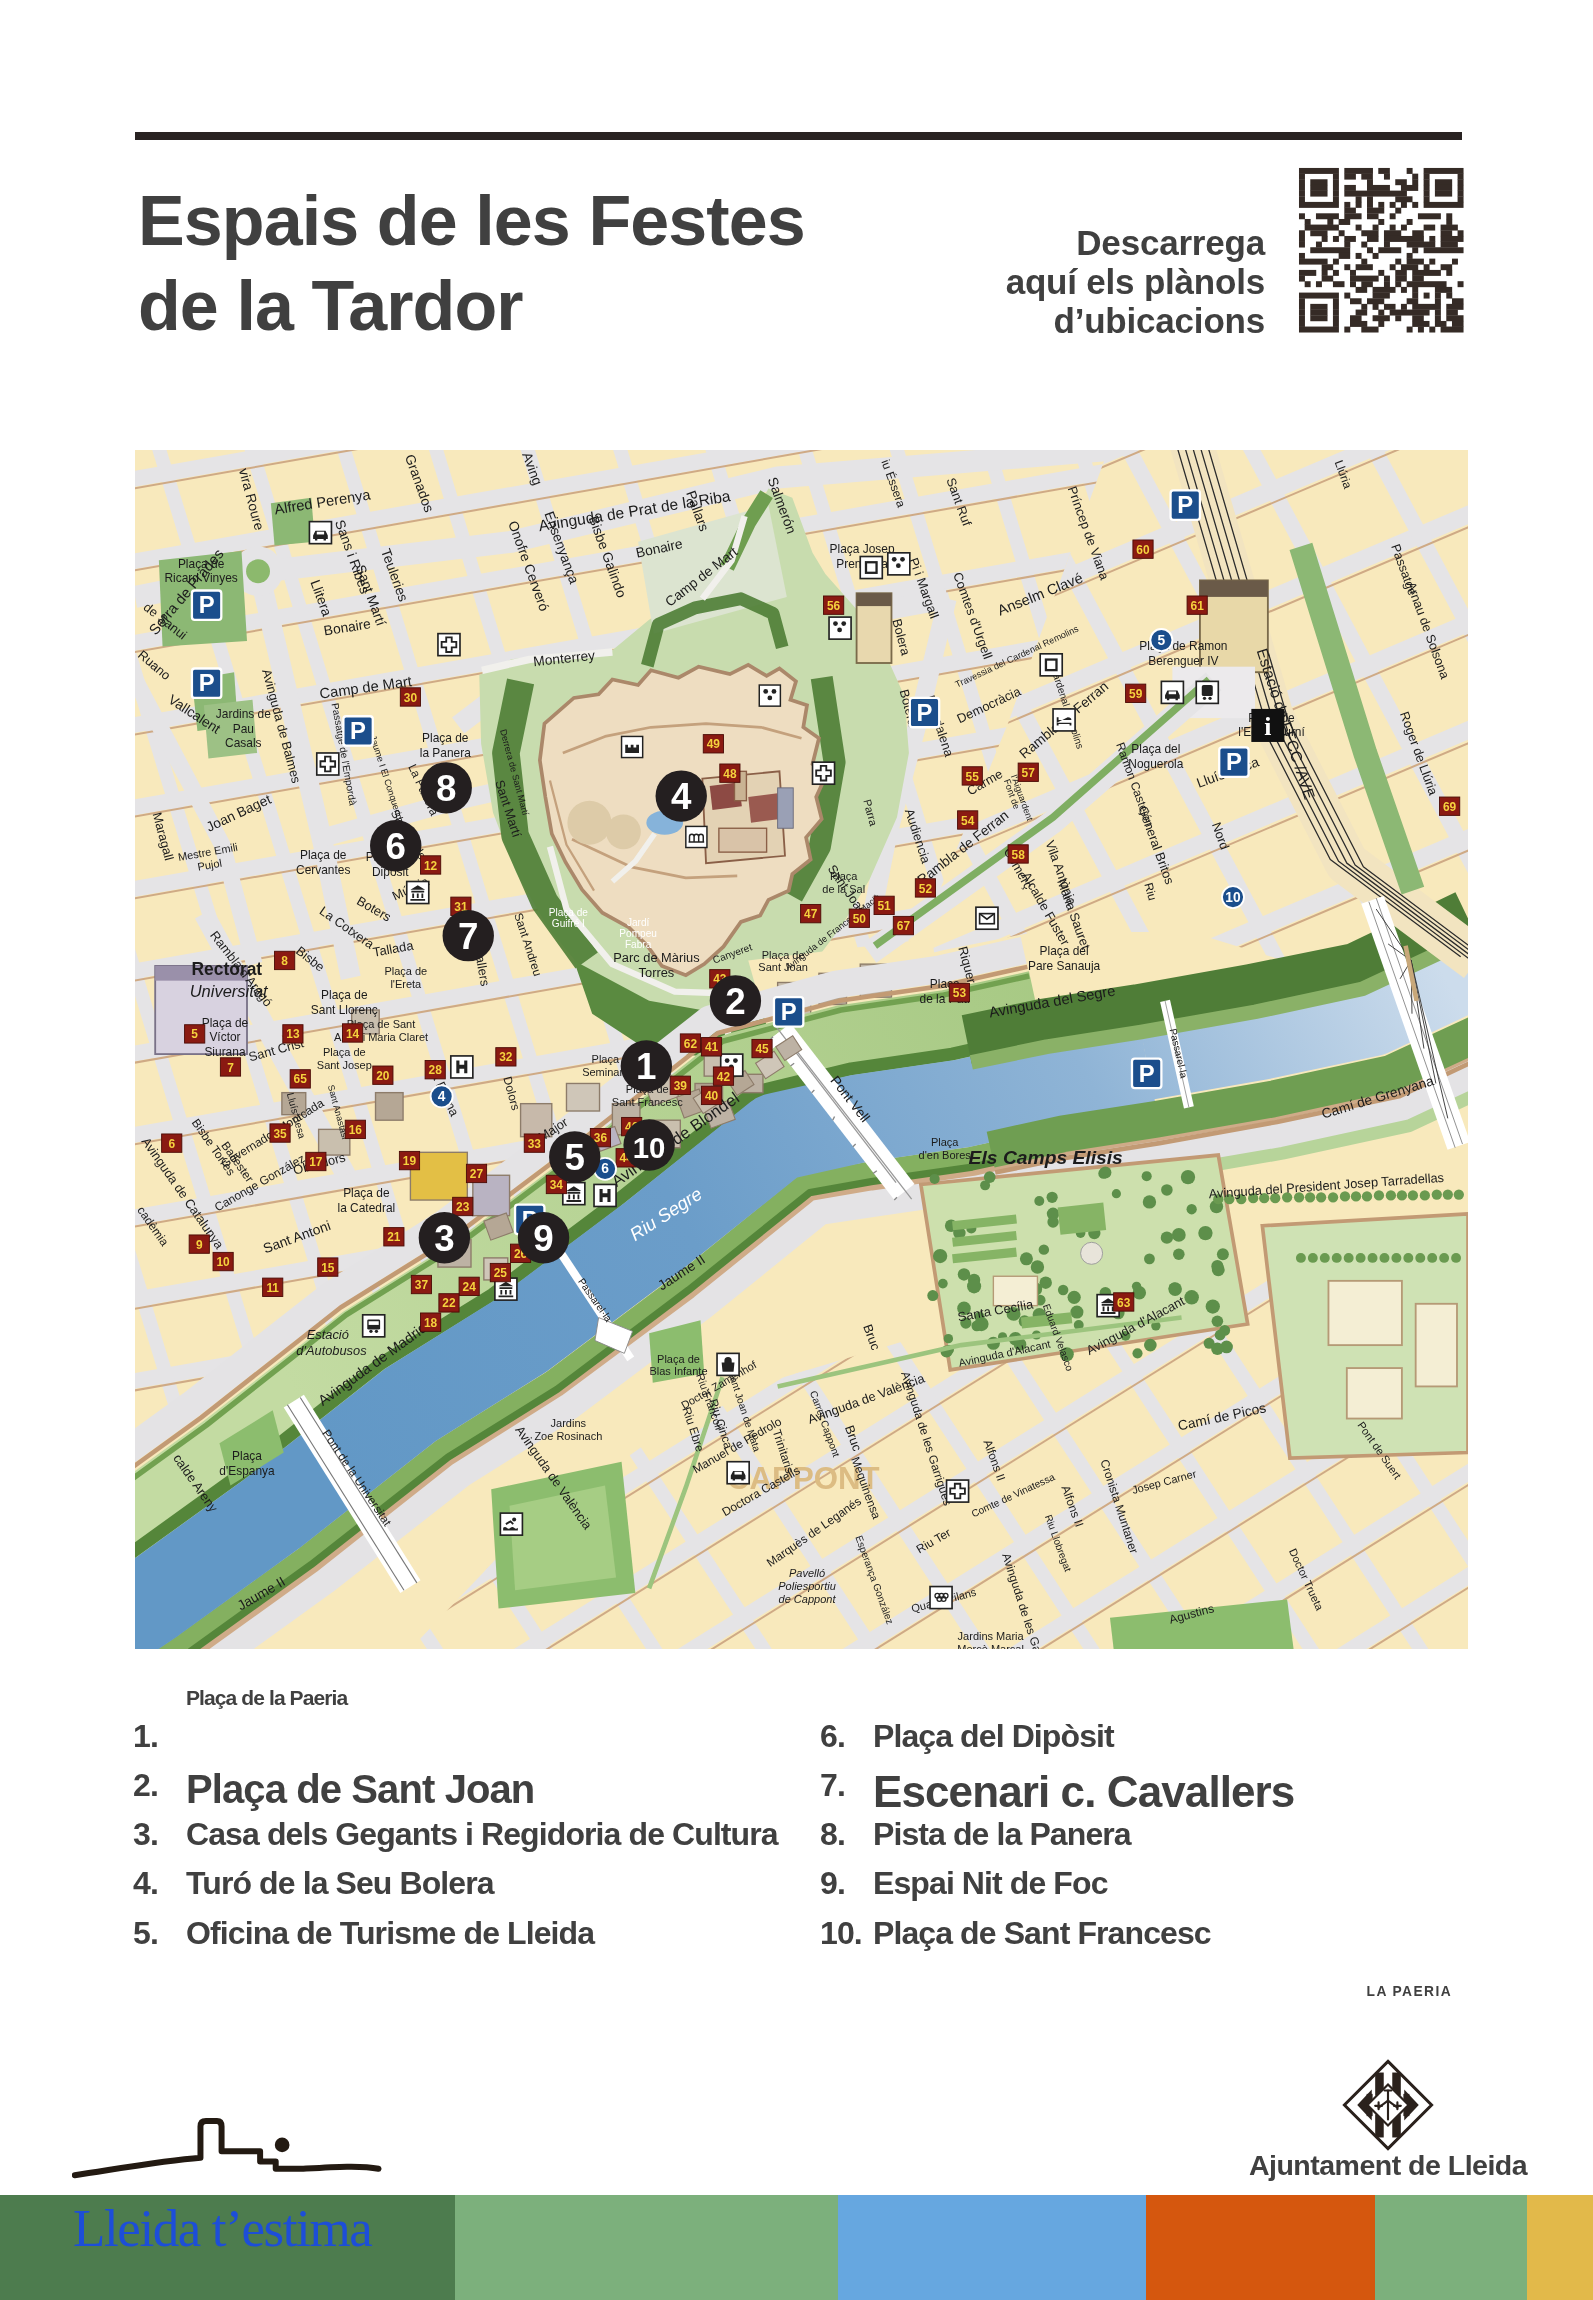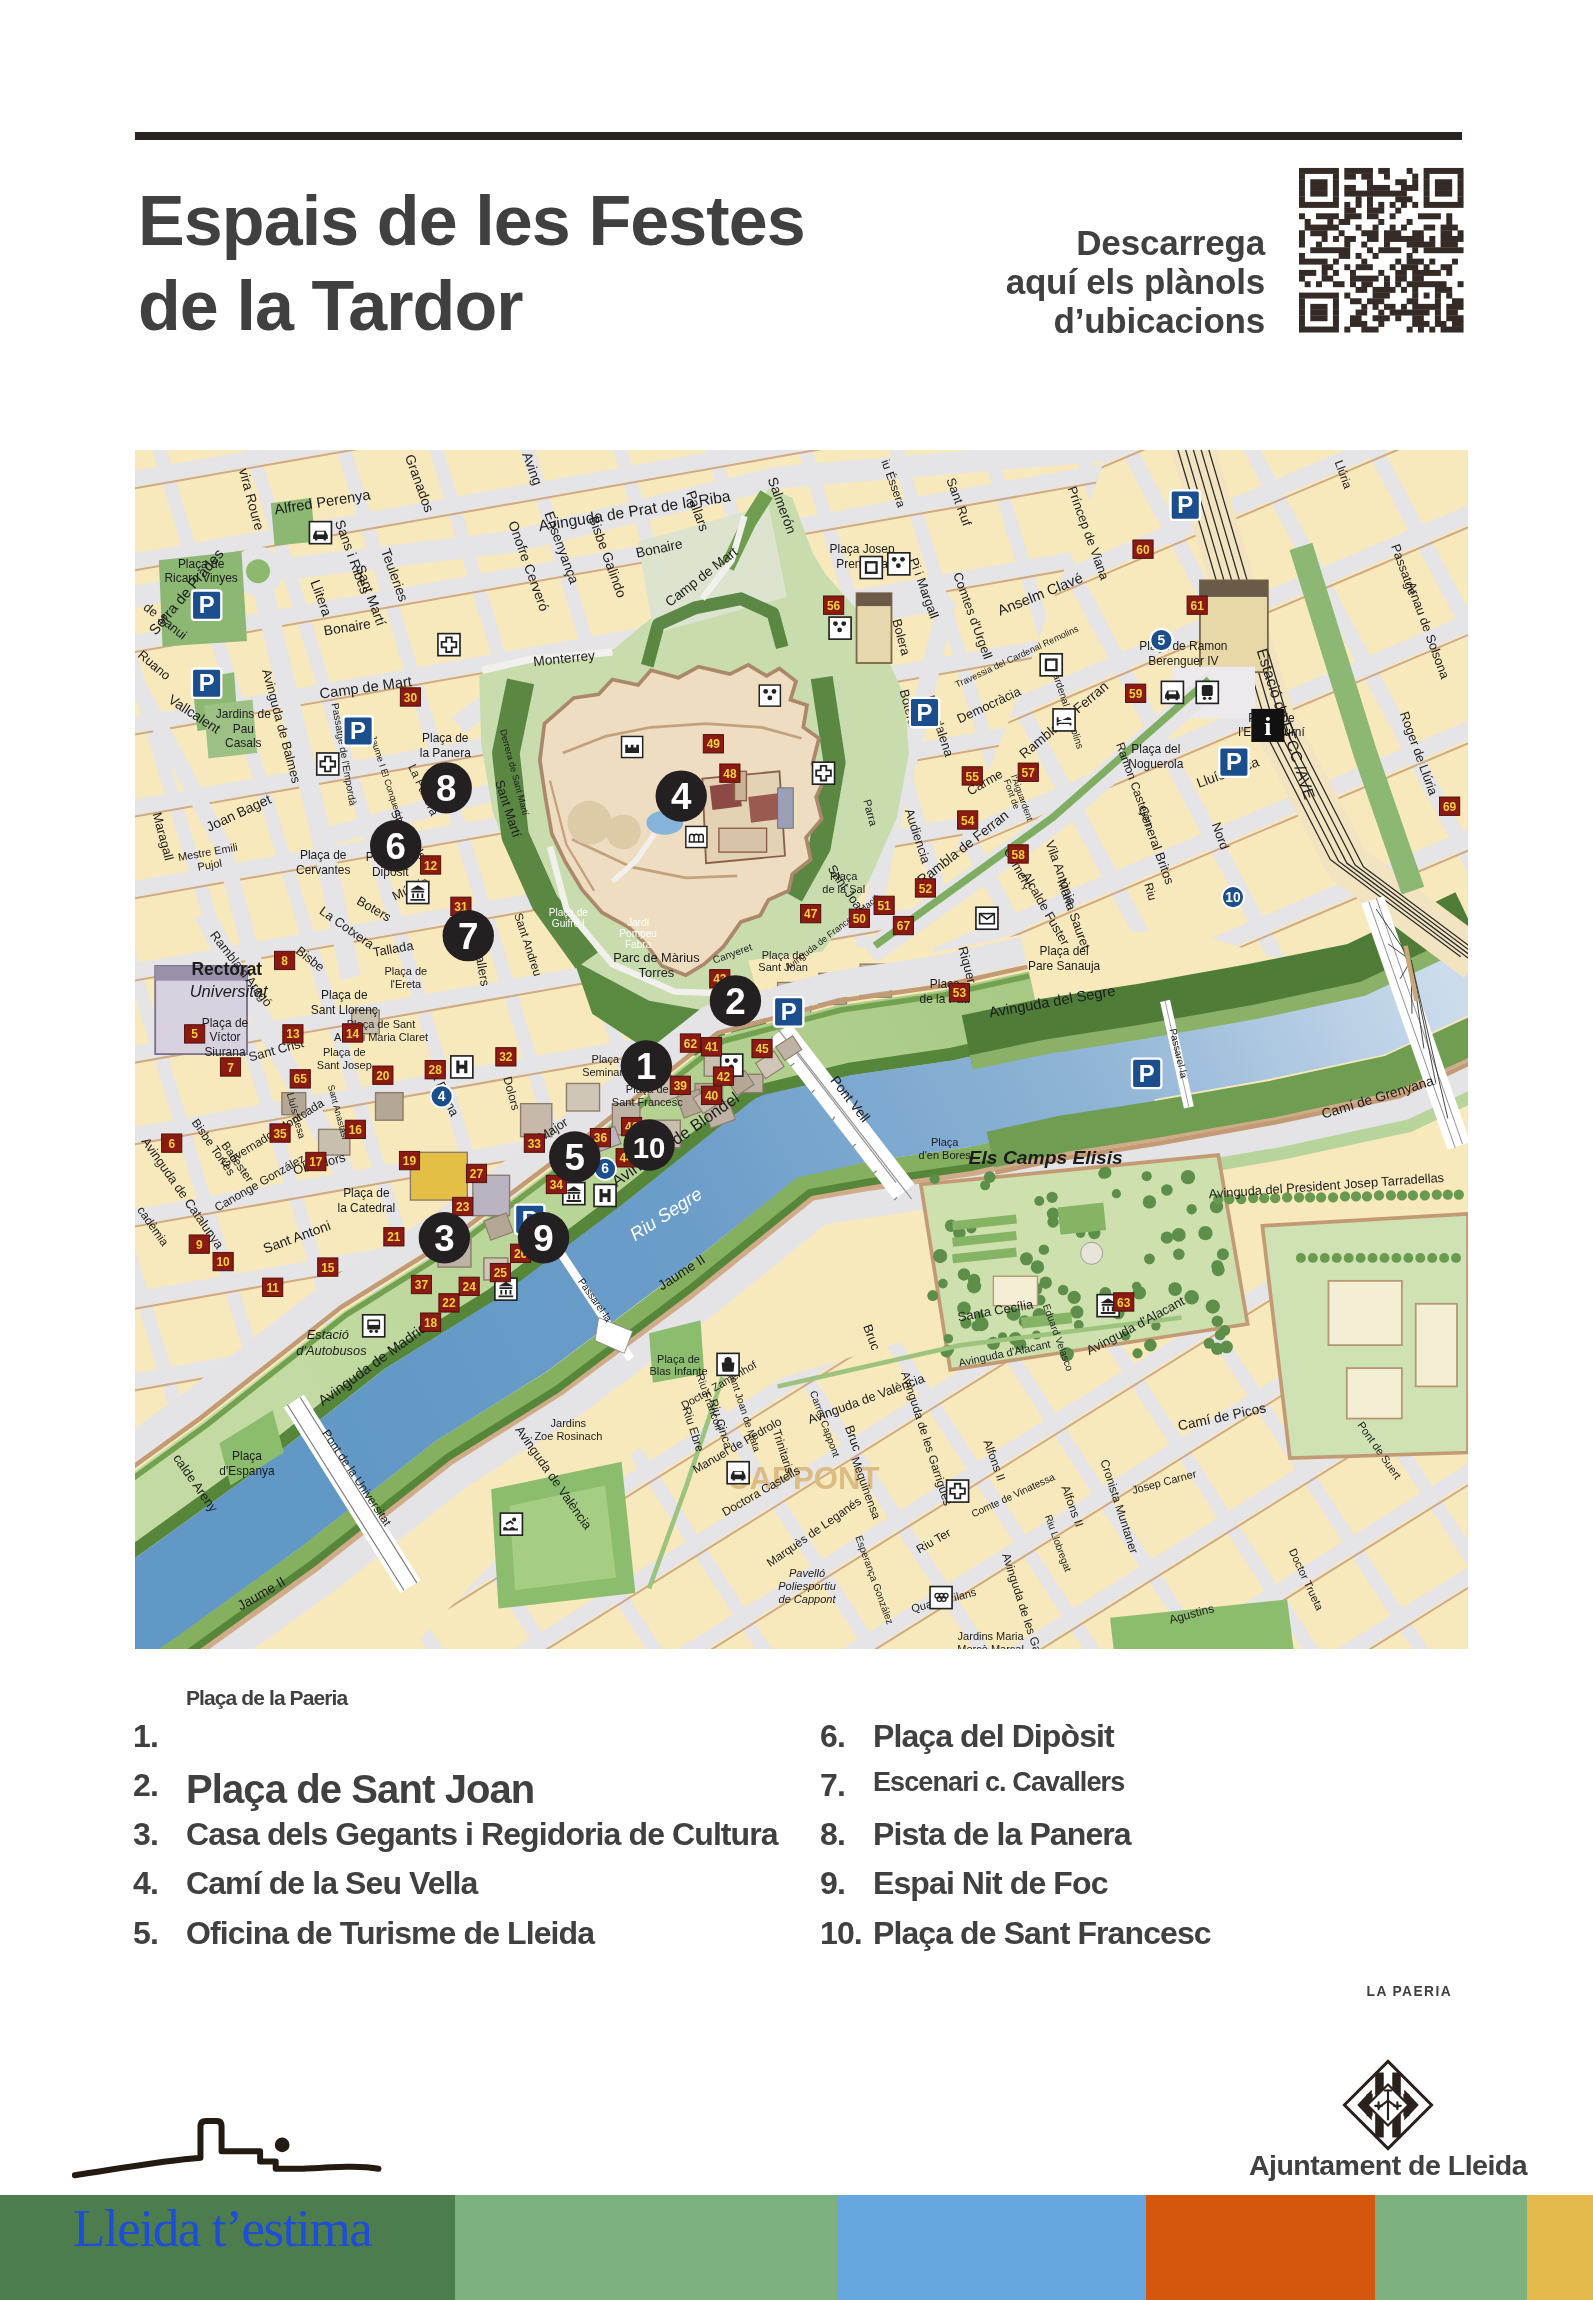--- a/index.html
+++ b/index.html
@@ -1535,27 +1535,27 @@
       <text x="560" y="771" font-size="32" font-weight="bold" fill="#fff" text-anchor="middle">10</text>
 </g>
   </svg>
 <div class="abs dark" style="left:133px;top:1718px;font-size:32px;font-weight:bold;letter-spacing:-0.9px;white-space:nowrap">1.</div>
 <div class="abs dark" style="left:186px;top:1686px;font-size:21px;font-weight:bold;letter-spacing:-0.9px;white-space:nowrap">Plaça de la Paeria</div>
 <div class="abs dark" style="left:133px;top:1767px;font-size:32px;font-weight:bold;letter-spacing:-0.9px;white-space:nowrap">2.</div>
 <div class="abs dark" style="left:186px;top:1767px;font-size:40px;font-weight:bold;letter-spacing:-0.9px;white-space:nowrap">Plaça de Sant Joan</div>
 <div class="abs dark" style="left:133px;top:1816px;font-size:32px;font-weight:bold;letter-spacing:-0.9px;white-space:nowrap">3.</div>
 <div class="abs dark" style="left:186px;top:1816px;font-size:32px;font-weight:bold;letter-spacing:-0.9px;white-space:nowrap">Casa dels Gegants i Regidoria de Cultura</div>
 <div class="abs dark" style="left:133px;top:1865px;font-size:32px;font-weight:bold;letter-spacing:-0.9px;white-space:nowrap">4.</div>
-<div class="abs dark" style="left:186px;top:1865px;font-size:32px;font-weight:bold;letter-spacing:-0.9px;white-space:nowrap">Camí de la Seu Vella</div>
+<div class="abs dark" style="left:186px;top:1865px;font-size:32px;font-weight:bold;letter-spacing:-0.9px;white-space:nowrap">Turó de la Seu Bolera</div>
 <div class="abs dark" style="left:133px;top:1915px;font-size:32px;font-weight:bold;letter-spacing:-0.9px;white-space:nowrap">5.</div>
 <div class="abs dark" style="left:186px;top:1915px;font-size:32px;font-weight:bold;letter-spacing:-0.9px;white-space:nowrap">Oficina de Turisme de Lleida</div>
 <div class="abs dark" style="left:820px;top:1718px;font-size:32px;font-weight:bold;letter-spacing:-0.9px;white-space:nowrap">6.</div>
 <div class="abs dark" style="left:873px;top:1718px;font-size:32px;font-weight:bold;letter-spacing:-0.9px;white-space:nowrap">Plaça del Dipòsit</div>
 <div class="abs dark" style="left:820px;top:1767px;font-size:32px;font-weight:bold;letter-spacing:-0.9px;white-space:nowrap">7.</div>
-<div class="abs dark" style="left:873px;top:1767px;font-size:27px;font-weight:bold;letter-spacing:-0.9px;white-space:nowrap">Escenari c. Cavallers</div>
+<div class="abs dark" style="left:873px;top:1767px;font-size:44px;font-weight:bold;letter-spacing:-0.9px;white-space:nowrap">Escenari c. Cavallers</div>
 <div class="abs dark" style="left:820px;top:1816px;font-size:32px;font-weight:bold;letter-spacing:-0.9px;white-space:nowrap">8.</div>
 <div class="abs dark" style="left:873px;top:1816px;font-size:32px;font-weight:bold;letter-spacing:-0.9px;white-space:nowrap">Pista de la Panera</div>
 <div class="abs dark" style="left:820px;top:1865px;font-size:32px;font-weight:bold;letter-spacing:-0.9px;white-space:nowrap">9.</div>
 <div class="abs dark" style="left:873px;top:1865px;font-size:32px;font-weight:bold;letter-spacing:-0.9px;white-space:nowrap">Espai Nit de Foc</div>
 <div class="abs dark" style="left:820px;top:1915px;font-size:32px;font-weight:bold;letter-spacing:-0.9px;white-space:nowrap">10.</div>
 <div class="abs dark" style="left:873px;top:1915px;font-size:32px;font-weight:bold;letter-spacing:-0.9px;white-space:nowrap">Plaça de Sant Francesc</div>
 <svg class="abs" style="left:72px;top:2108px" width="312" height="72" viewBox="0 0 340 78">
 <path d="M3,73 C50,66 100,57 140,54 L140,20 Q140,14 146,14 L158,14 Q163,14 163,20 L163,47 L205,47 L205,58 L222,58 L222,66 L252,66 C285,64 315,62 334,66" fill="none" stroke="#231a12" stroke-width="6.5" stroke-linecap="round" stroke-linejoin="round"></path>
 <circle cx="229" cy="40" r="8" fill="#231a12"></circle>
   </svg>

